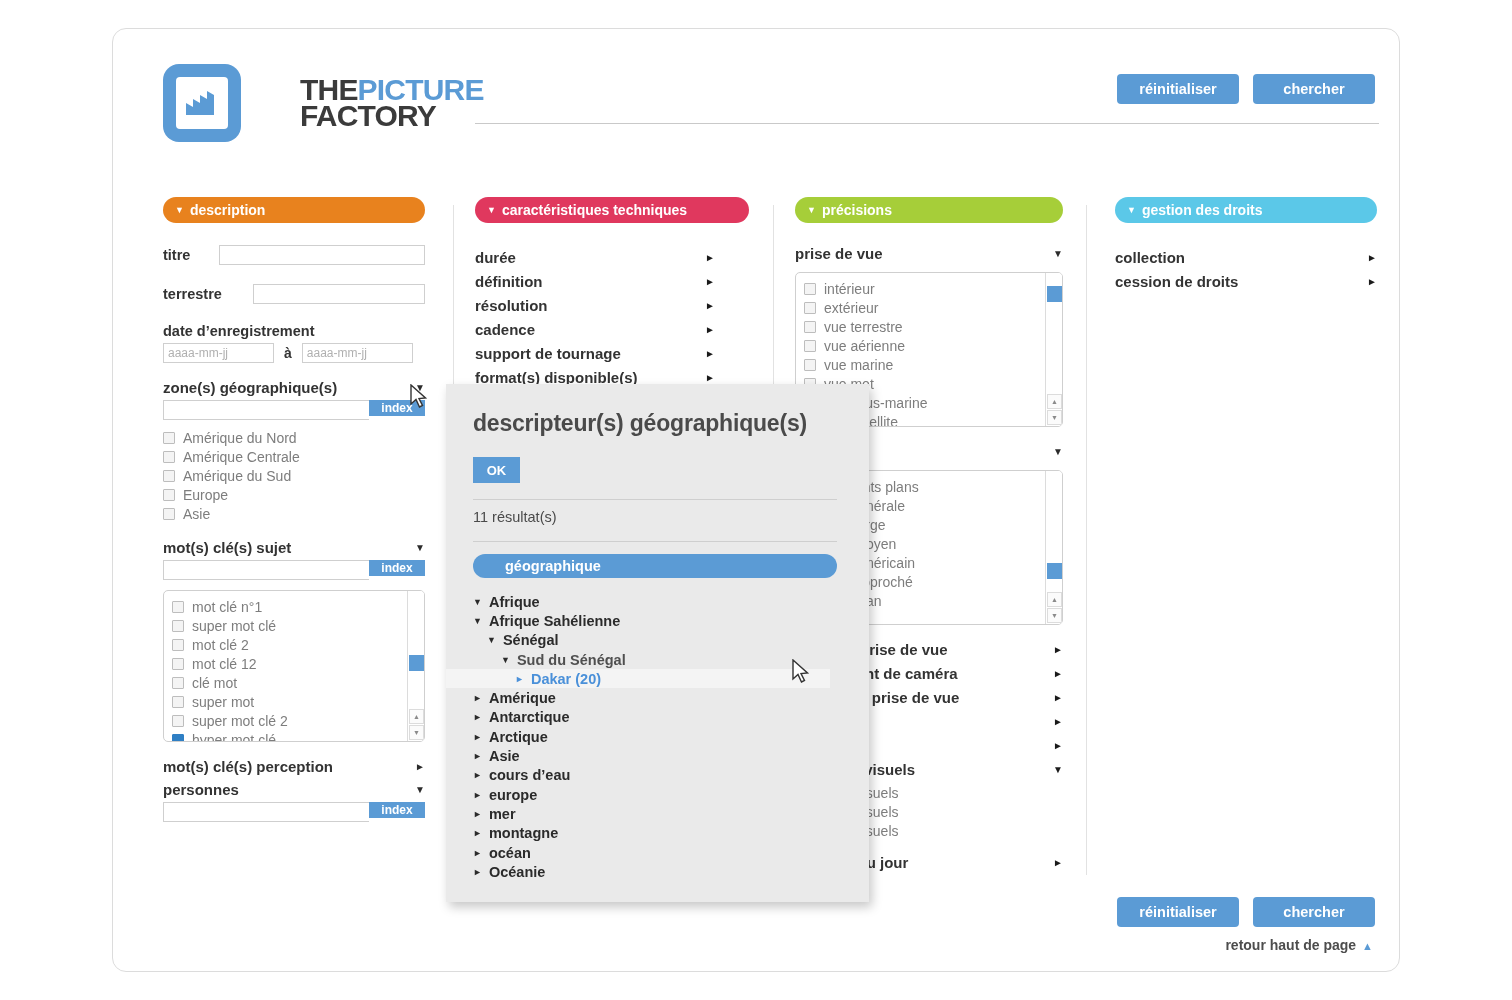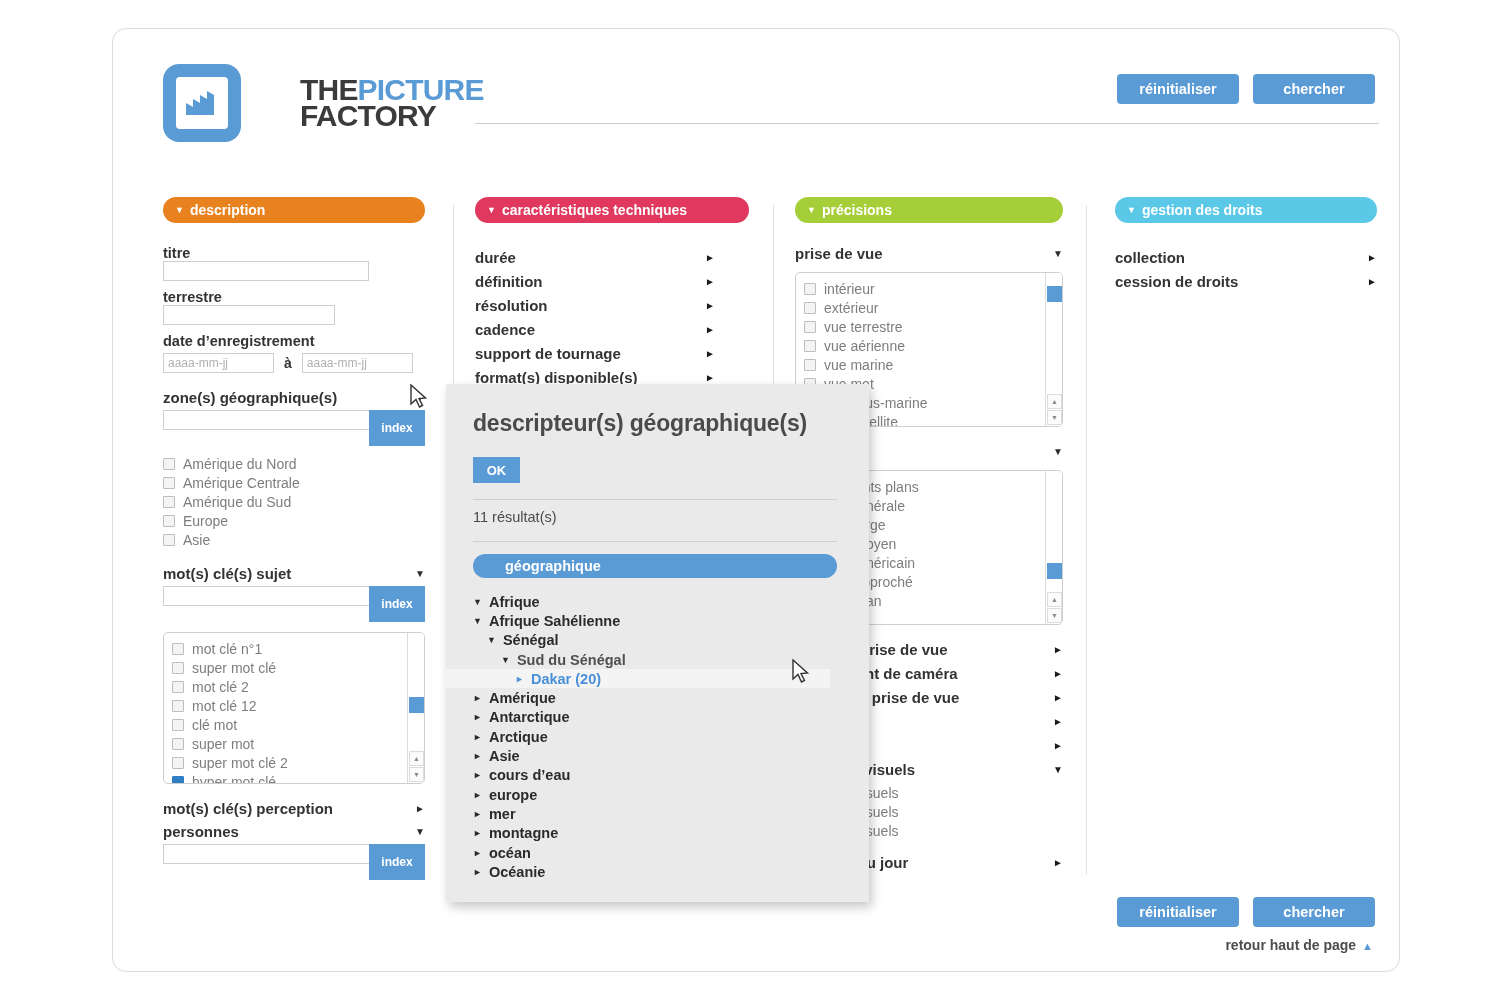--- a/index.html
+++ b/index.html
@@ -55,40 +55,40 @@
   .div-2 { left: 660px; }
   .div-3 { left: 973px; }
 
   .sec-head {
     height: 26px; border-radius: 13px; display: flex; align-items: center;
     padding-left: 12px; color: #fff; font-weight: bold; font-size: 14px;
   }
   .sec-head .caret { font-size: 9px; margin-right: 6px; }
   .sec-body { margin-top: 22px; }
 
-  .field-row { display: flex; margin-bottom: 8px; flex-direction: column; }
+  .field-row { display: flex; align-items: center; margin-bottom: 19px; }
   .field-label { font-size: 14.5px; font-weight: bold; color: #333; white-space: nowrap; }
   .txt-input {
     border: 1px solid #cfcfcf; height: 20px; background: #fff;
     font-family: "Liberation Sans", sans-serif; font-size: 12px; color: #333;
     padding: 0 4px; outline: none;
   }
   .txt-input::placeholder { color: #b0b0b0; }
   .date-row { display: flex; align-items: center; gap: 10px; margin-top: 4px; }
   .date-input { width: 111px; }
   .date-sep { font-size: 14px; font-weight: bold; color: #333; }
   .block-label {
     font-size: 15px; font-weight: bold; color: #333; margin-top: 16px;
     display: flex; justify-content: space-between; align-items: center;
   }
   .arrow { color: #2b2b2b; font-size: 10px; }
   .index-row { display: flex; margin-top: 4px; }
   .index-row .txt-input { flex: 1; border-right: none; }
   .index-btn {
-    background: #5b9bd5; color: #fff; border: none; width: 56px; height: 36px;
+    background: #5b9bd5; color: #fff; border: none; width: 56px; height: 16px;
     font-size: 12px; font-weight: bold; font-family: "Liberation Sans", sans-serif; cursor: pointer;
   }
 
   .plain-list { margin-top: 8px; }
   .cb-item { display: flex; align-items: center; height: 19px; }
   .cb {
     width: 12px; height: 12px; border: 1px solid #bdbdbd; background: #f4f4f4;
     margin-right: 8px; flex: none; border-radius: 1px;
   }
   .cb.checked { background: #2f7fc4; border-color: #2f7fc4; }

